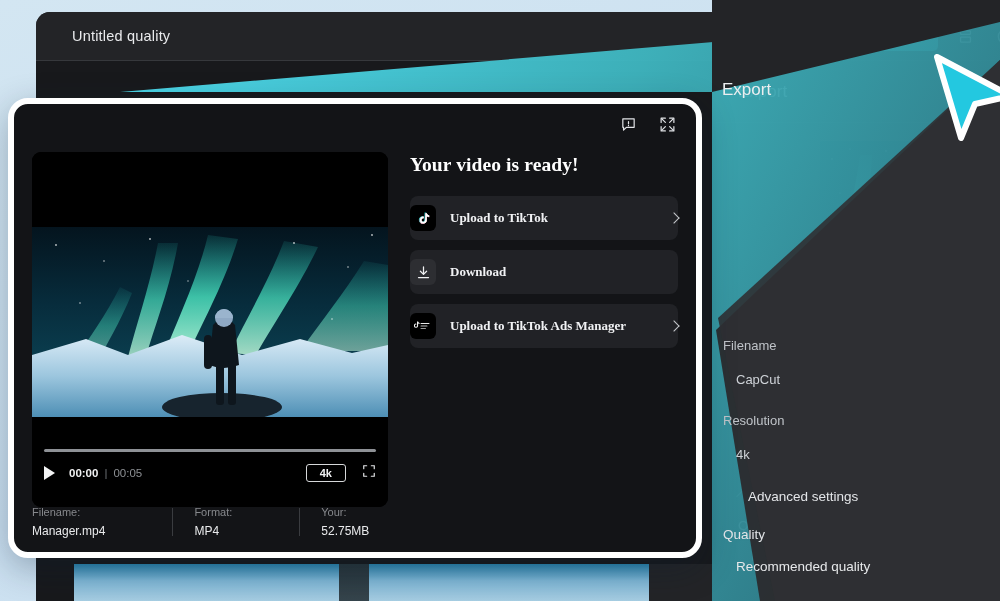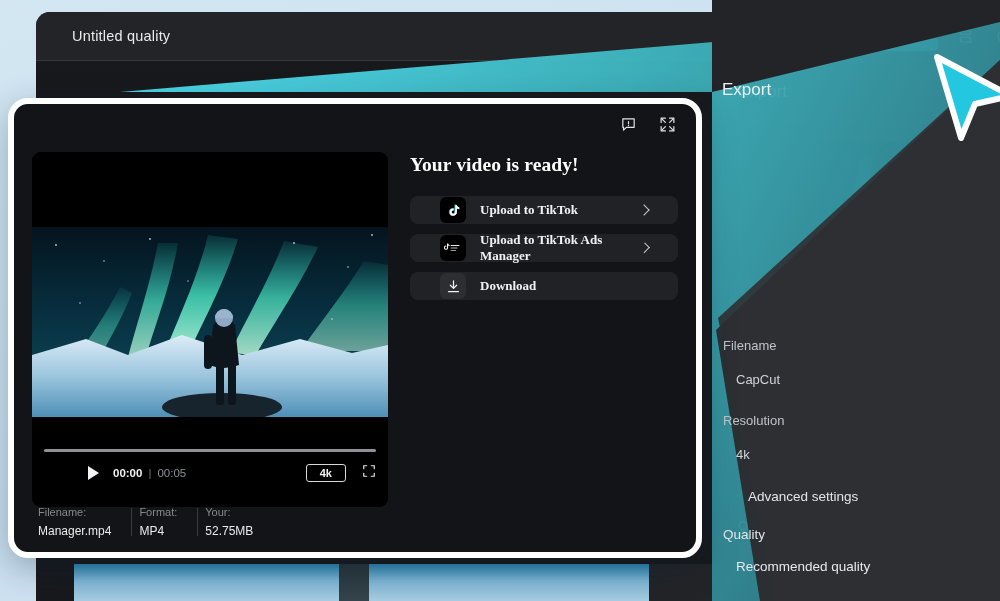--- a/index.html
+++ b/index.html
@@ -209,21 +209,20 @@
     background: #000;
     padding: 0 12px;
   }
   .progress {
     height: 3px; background: #8e9196; border-radius: 2px;
     margin-top: 7px;
   }
   .ctrl-row {
     display: flex; align-items: center;
     margin-top: 12px;
-    margin-left: 44px;
   }
   .play-tri {
     width: 0; height: 0;
     border-left: 11px solid #f2f3f4;
     border-top: 7px solid transparent;
     border-bottom: 7px solid transparent;
     margin-right: 14px;
     cursor: pointer;
   }
   .t-cur { color: #f0f1f2; font-size: 11.5px; font-weight: bold; }
@@ -234,48 +233,49 @@
     border: 1px solid #d6d8da;
     color: #f0f1f3;
     font-size: 11px; font-weight: bold;
     padding: 2px 13px;
     border-radius: 3px;
     cursor: pointer;
   }
 
   .meta-bar {
     position: absolute;
-    left: 24px; right: 18px; bottom: 14px;
+    left: 18px; right: 18px; bottom: 14px;
     display: flex;
     align-items: flex-end;
+    gap: 47px;
   }
   .meta-item { padding-right: 20px; position: relative; }
-  .meta-item + .meta-item { padding-left: 8px; }
+  .meta-item + .meta-item { padding-left: 22px; }
   .meta-item + .meta-item::before {
     content:"";
     position:absolute; left:0; top:2px; bottom:2px;
     width:1px; background:#3a3c40;
   }
   .meta-k { color: #87898d; font-size: 11px; margin-bottom: 6px; }
   .meta-v { color: #e9eaec; font-size: 12px; }
 
   .right-col { flex: 1; padding-top: 2px; font-family: Liberation Serif, serif; }
   .ready-title {
     color: #fff;
     font-size: 19.5px;
     font-weight: bold;
     margin-bottom: 20px;
     letter-spacing: .1px;
   }
   .action-row {
     display: flex; align-items: center;
-    height: 28px;
+    height: 44px;
     background: #212226;
     border-radius: 8px;
-    padding: 0 30px;
+    padding: 0 0;
     margin-bottom: 10px;
     cursor: pointer;
   }
   .action-icon {
     width: 26px; height: 26px;
     border-radius: 6px;
     background: #000;
     display: flex; align-items: center; justify-content: center;
     flex: 0 0 auto;
   }
@@ -544,42 +544,42 @@
                 <path d="M13.7 2.4h2.6a5.6 5.6 0 0 0 4.1 4.2v2.7a8.4 8.4 0 0 1-4.1-1.3v6.1a5.9 5.9 0 1 1-5.1-5.8v2.9a3 3 0 1 0 2.2 2.9z" fill="#25f4ee" opacity=".85"></path>
                 <path d="M14.5 3h2.6a5.6 5.6 0 0 0 4.1 4.2v2.7a8.4 8.4 0 0 1-4.1-1.3v6.1a5.9 5.9 0 1 1-5.1-5.8v2.9a3 3 0 1 0 2.2 2.9z" fill="#fe2c55" opacity=".55"></path>
                 <path d="M15 3.4h2.3a5.3 5.3 0 0 0 3.8 3.9v2.4a8 8 0 0 1-3.8-1.2v5.8a5.5 5.5 0 1 1-4.8-5.4v2.7a2.8 2.8 0 1 0 2.1 2.7z" fill="#fff"></path>
               </svg>
             </div>
             <div class="action-label">Upload to TikTok</div>
             <span class="chev-right"></span>
           </div>
 
           <div class="action-row">
+            <div class="action-icon plain">
+              <svg width="15" height="15" viewBox="0 0 24 24" fill="none" stroke="#f1f2f4" stroke-width="2" stroke-linecap="round" stroke-linejoin="round">
+                <path d="M12 3v11"></path>
+                  <path d="M7 10l5 5 5-5"></path>
+                  <path d="M4 20h16"></path>
+              </svg>
+            </div>
+            <div class="action-label">Download</div>
+          </div>
+
+          <div class="action-row">
             <div class="action-icon">
               <svg width="20" height="14" viewBox="0 0 40 24">
                 <path d="M8 3h2.2a4 4 0 0 0 3 3v1.9a6 6 0 0 1-3-.9v4.4a4.2 4.2 0 1 1-3.6-4.1v2a2.2 2.2 0 1 0 1.6 2.1z" fill="#fff"></path>
                 <rect x="15" y="6" width="18" height="2" rx="1" fill="#e8e8e8"></rect>
                 <rect x="15" y="11" width="14" height="2" rx="1" fill="#b9b9b9"></rect>
                 <rect x="15" y="16" width="11" height="2" rx="1" fill="#9a9a9a"></rect>
               </svg>
             </div>
             <div class="action-label">Upload to TikTok Ads Manager</div>
             <span class="chev-right"></span>
           </div>
-
-          <div class="action-row">
-            <div class="action-icon plain">
-              <svg width="15" height="15" viewBox="0 0 24 24" fill="none" stroke="#f1f2f4" stroke-width="2" stroke-linecap="round" stroke-linejoin="round">
-                <path d="M12 3v11"></path>
-                  <path d="M7 10l5 5 5-5"></path>
-                  <path d="M4 20h16"></path>
-              </svg>
-            </div>
-            <div class="action-label">Download</div>
-          </div>
         </div>
       </div>
 
       <div class="meta-bar">
         <div class="meta-item">
           <div class="meta-k">Filename:</div>
           <div class="meta-v">Manager.mp4</div>
         </div>
         <div class="meta-item">
           <div class="meta-k">Format:</div>

